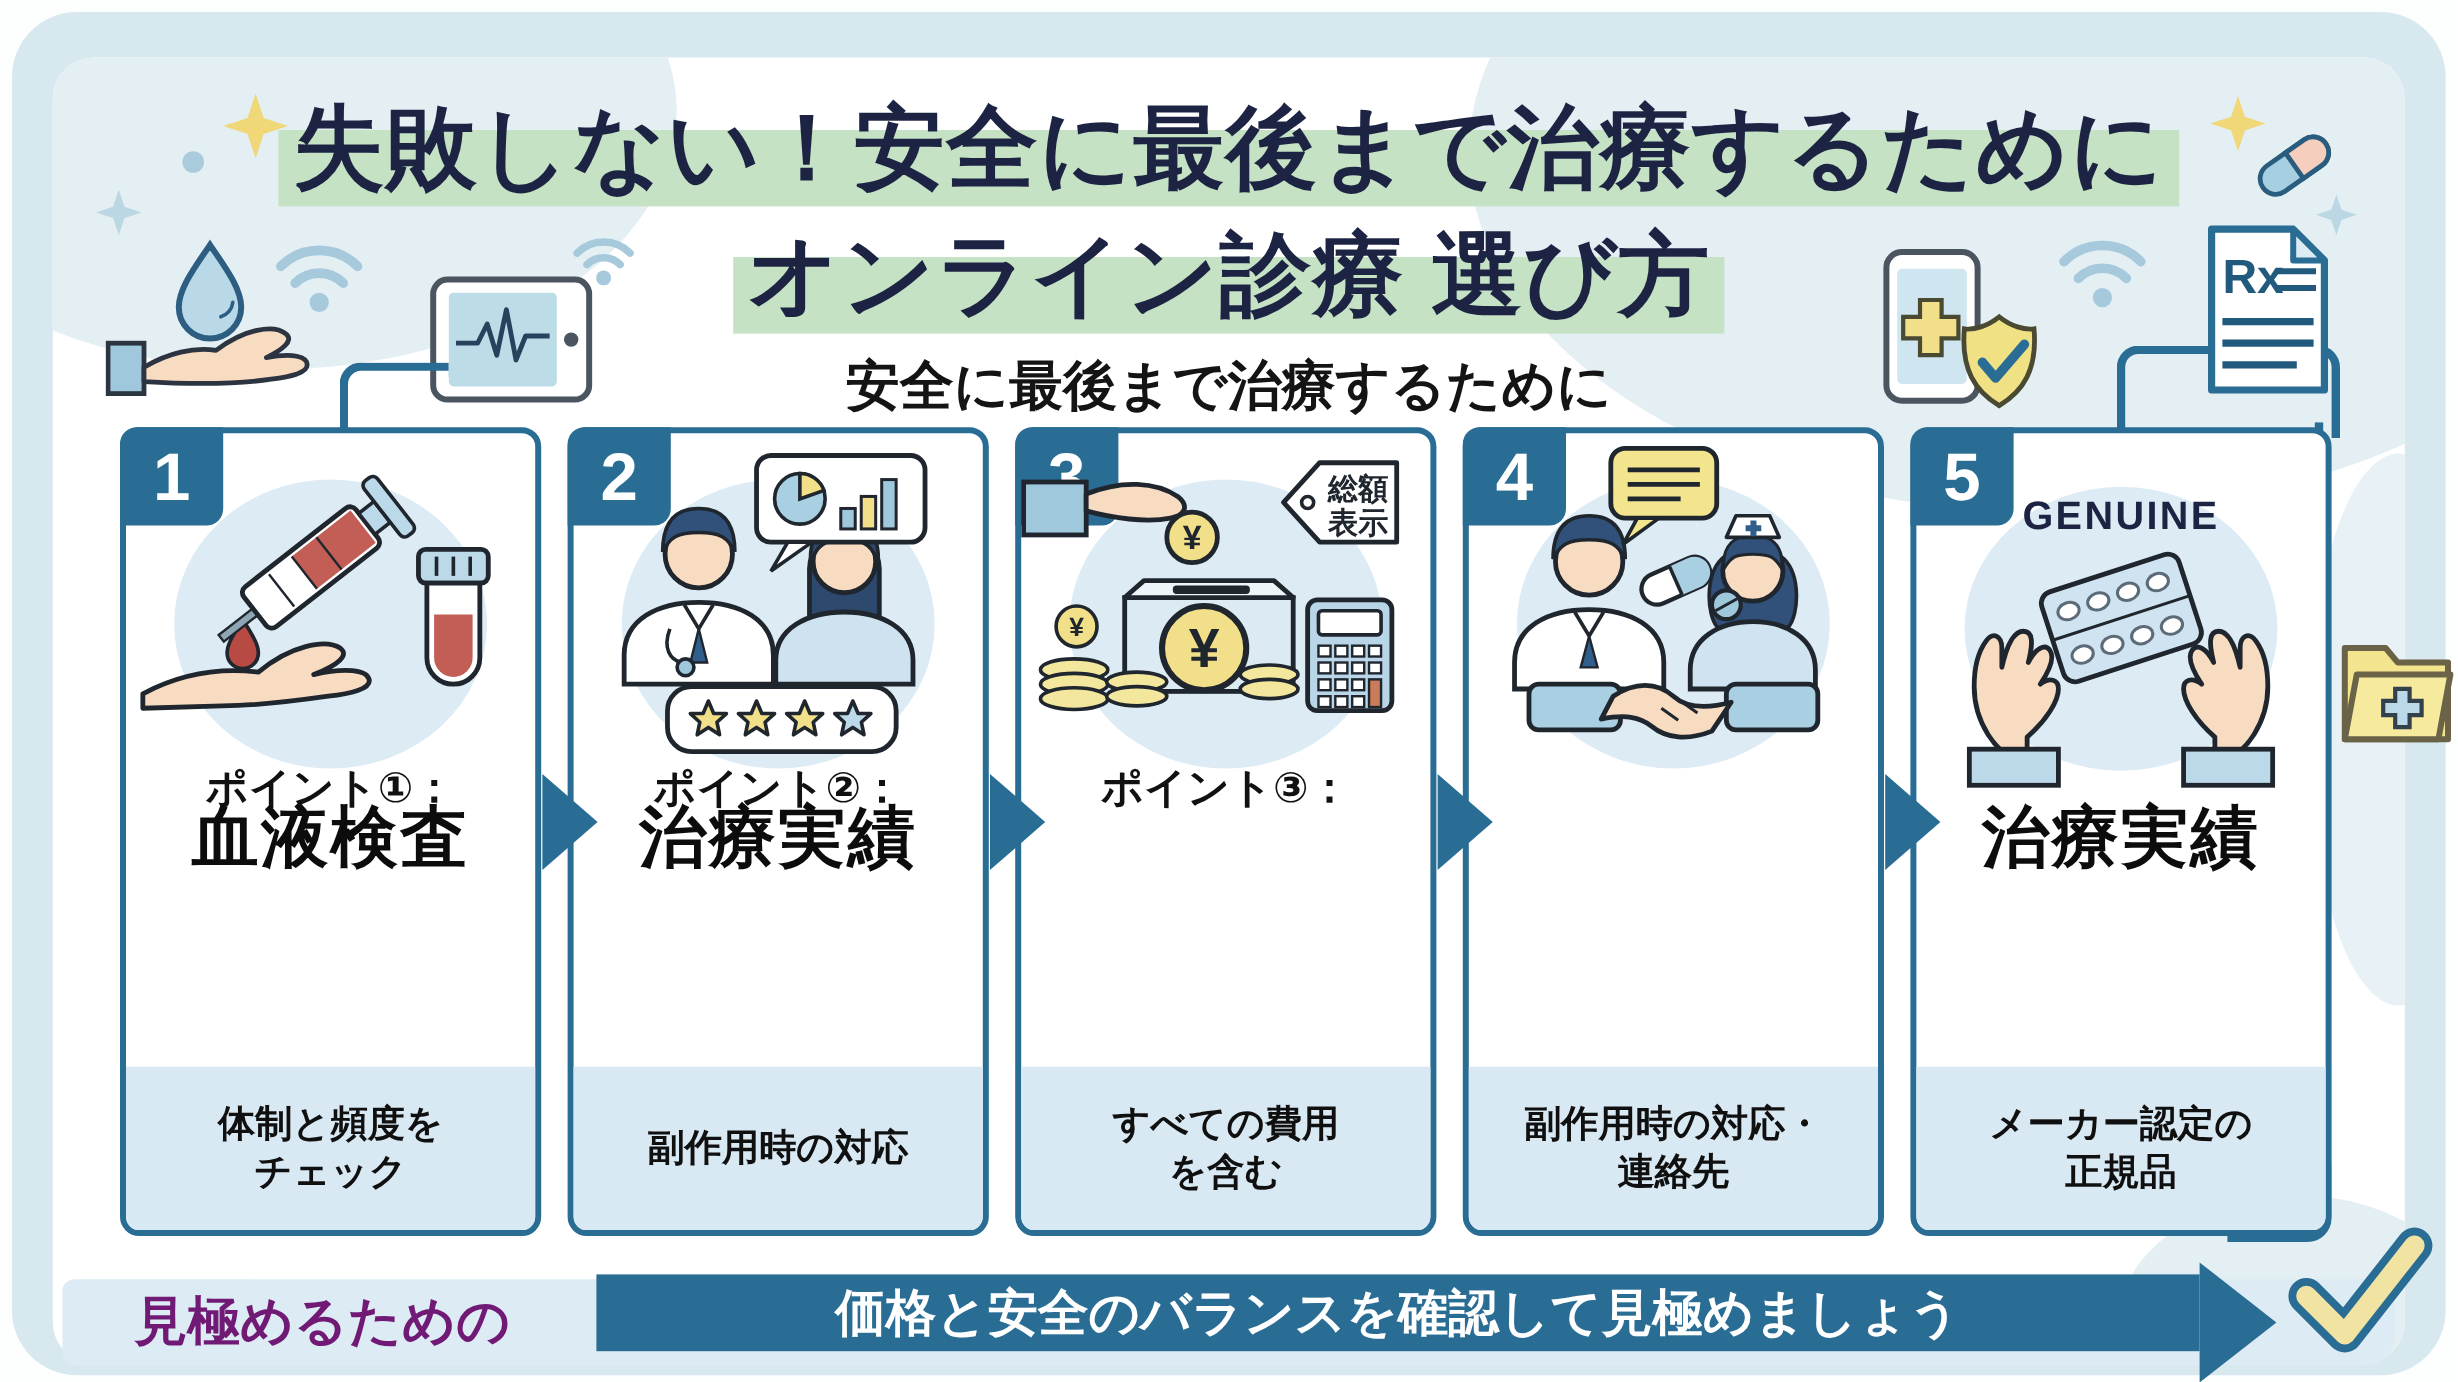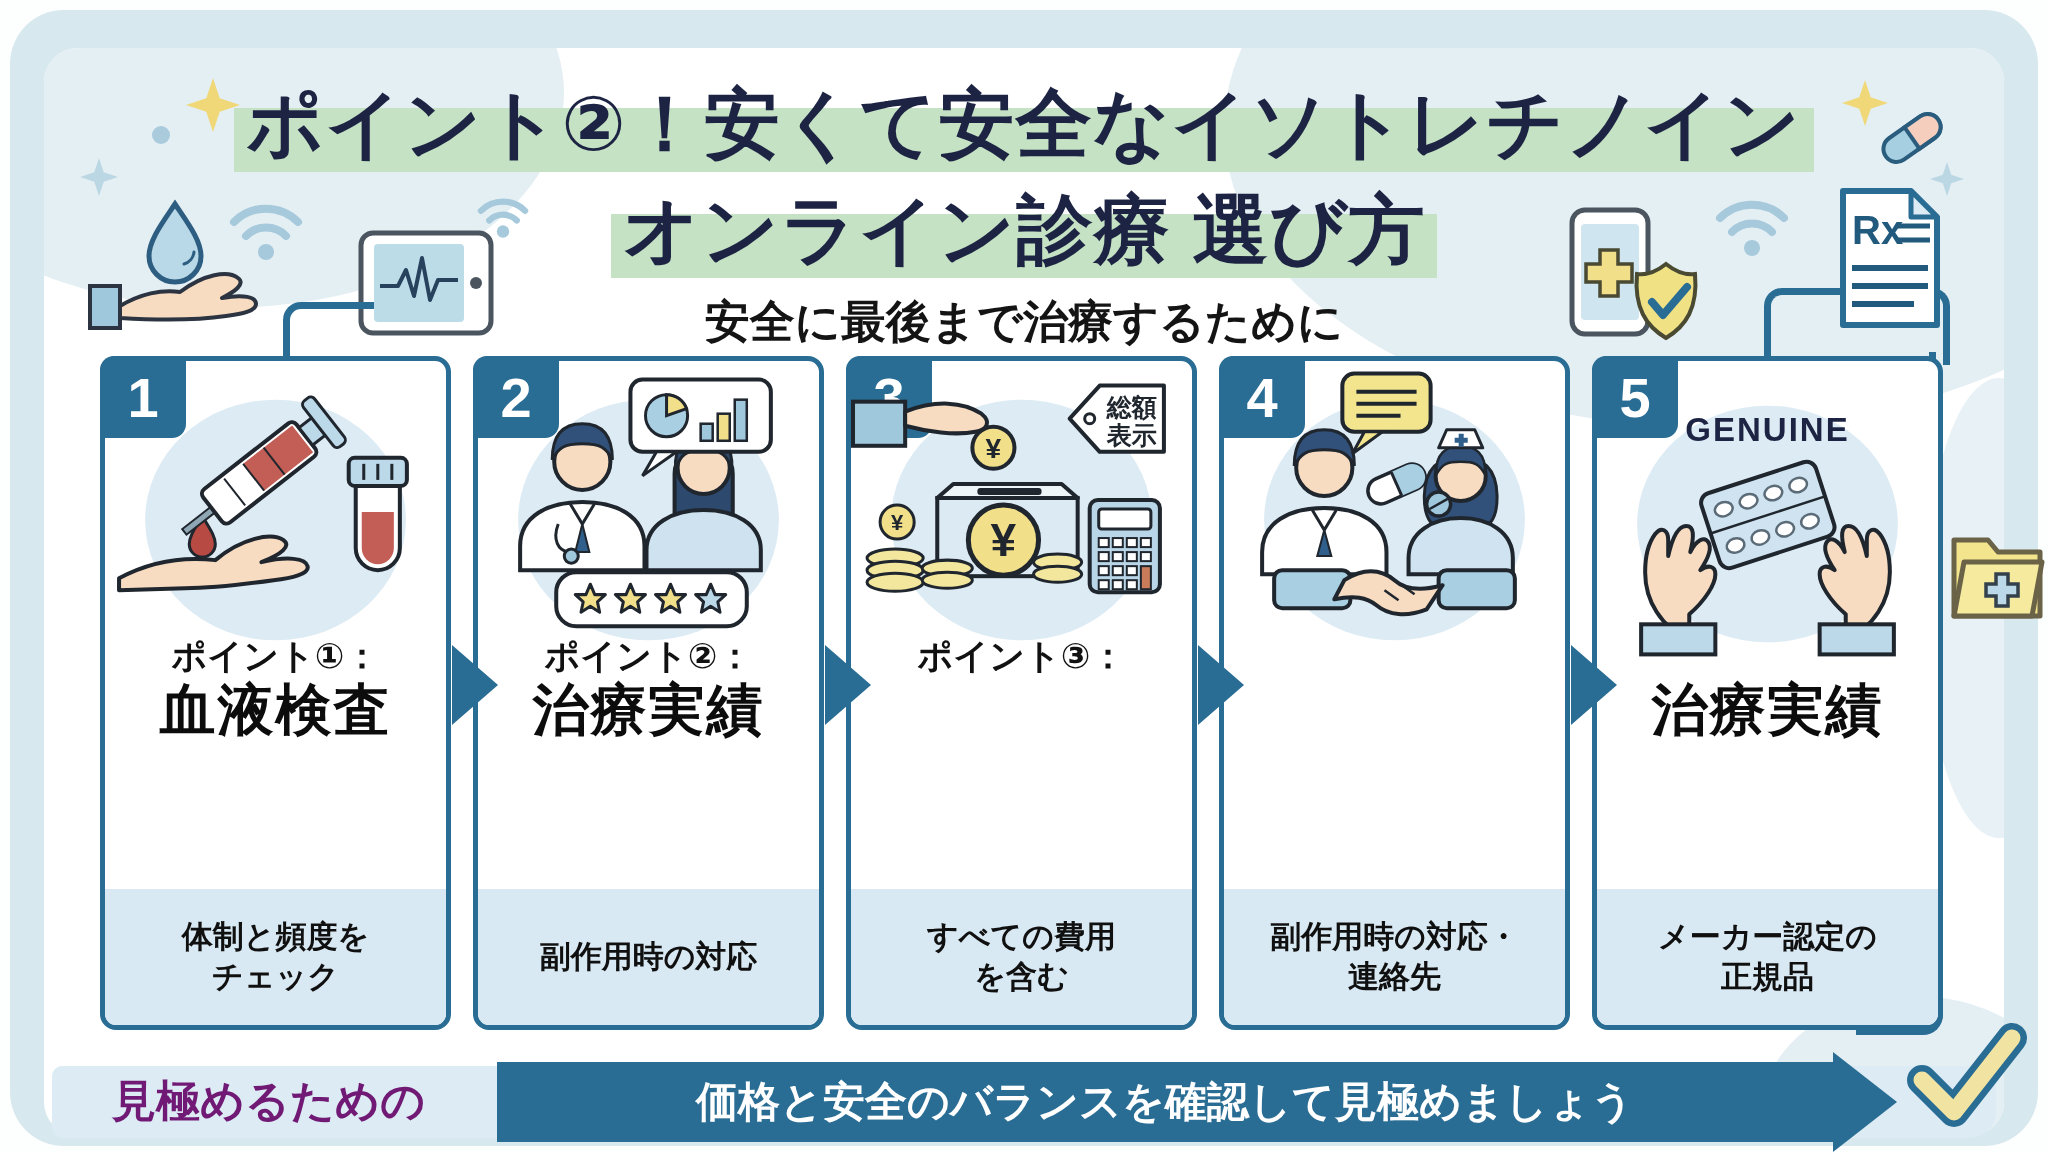--- a/index.html
+++ b/index.html
@@ -22,21 +22,21 @@
   .cards{position:absolute;left:100px;top:356px;width:1843px;height:674px;display:flex;gap:22px;}
   .card{position:relative;flex:1 1 0;background:#ffffff;border:5px solid #2a6d94;border-radius:16px;}
   .badge{position:absolute;left:-5px;top:-5px;width:86px;height:82px;background:#2a6d94;
          border-radius:14px 0 14px 0;color:#ffffff;font-weight:bold;font-size:56px;
          display:flex;align-items:center;justify-content:center;}
   .icon-area{position:absolute;left:0;right:0;top:10px;height:292px;}
   .card-ill{position:absolute;left:0;top:0;width:100%;height:100%;}
   .genuine{position:absolute;top:40px;width:100%;text-align:center;font-size:33px;font-weight:bold;
            letter-spacing:2px;color:#1d2443;z-index:2;}
   .pt{position:absolute;top:272px;width:100%;text-align:center;font-size:35px;font-weight:bold;color:#111;}
-  .big{position:absolute;top:312px;width:100%;text-align:center;font-size:56px;font-weight:bold;
+  .big{position:absolute;top:300px;width:100%;text-align:center;font-size:56px;font-weight:bold;
        color:#0c0c0c;letter-spacing:2px;}
   .big-sm{font-size:50px;letter-spacing:1px;}
   .cfoot{position:absolute;left:0;right:0;bottom:0;height:136px;background:#d9e9f3;border-radius:0 0 11px 11px;
          display:flex;flex-direction:column;align-items:center;justify-content:center;
          font-size:31px;font-weight:bold;color:#101010;line-height:40px;}
   .arrow{position:absolute;right:-52px;top:284px;width:0;height:0;z-index:5;
          border-top:40px solid transparent;border-bottom:40px solid transparent;border-left:46px solid #2a6d94;}
 
   .conn{position:absolute;border:0 solid #2a6d94;}
   .conn-left{left:283px;top:302px;width:84px;height:60px;border-left-width:7px;border-top-width:7px;border-top-left-radius:18px;}
@@ -45,38 +45,38 @@
   .conn-right-v{left:1929px;top:352px;width:7px;height:640px;background:#2a6d94;}
   .conn-right-curve{left:1856px;top:970px;width:80px;height:58px;border-right-width:7px;border-bottom-width:7px;
                     border-bottom-right-radius:20px;}
 
   .decor{position:absolute;}
   .dot{background:#a9cbdc;border-radius:50%;}
 
   .bottom-band{position:absolute;left:52px;top:1066px;width:1944px;height:72px;background:#dcebf4;
                border-radius:10px 26px 26px 10px;}
   .bottom-left-label{position:absolute;left:112px;top:1072px;font-size:44px;font-weight:bold;color:#701a75;}
-  .banner{position:absolute;left:497px;top:1062px;width:1336px;height:80px;background:#2a6d94;
+  .banner{position:absolute;left:497px;top:1062px;width:1336px;height:64px;background:#2a6d94;
           display:flex;align-items:center;justify-content:center;color:#ffffff;font-size:42px;font-weight:bold;}
   .banner-head{position:absolute;left:1833px;top:1052px;width:0;height:0;
                border-top:50px solid transparent;border-bottom:50px solid transparent;border-left:64px solid #2a6d94;}
 </style>
 </head>
 <body>
 
 <div class="stage">
   <div class="frame"></div>
   <div class="content">
     <div class="blob blob-tl"></div>
     <div class="blob blob-tr"></div>
     <div class="blob blob-r"></div>
     <div class="blob blob-br"></div>
   </div>
 
-  <div class="title-line t1"><span class="hl">ポイント②！安くて安全なイソトレチノイン</span></div>
+  <div class="title-line t1"><span class="hl">失敗しない！安全に最後まで治療するために</span></div>
   <div class="title-line t2"><span class="hl">オンライン診療 選び方</span></div>
   <div class="subtitle">安全に最後まで治療するために</div>
 
   <svg class="decor" style="left:186px;top:78px;width:54px;height:54px" viewBox="0 0 40 40">
       <path d="M20,0 L25,15 L40,20 L25,25 L20,40 L15,25 L0,20 L15,15 Z" fill="#f0d878"></path>
     </svg>
   <svg class="decor" style="left:80px;top:158px;width:38px;height:38px" viewBox="0 0 40 40">
       <path d="M20,0 L25,15 L40,20 L25,25 L20,40 L15,25 L0,20 L15,15 Z" fill="#bcd7e4"></path>
     </svg>
   <div class="decor dot" style="left:152px;top:126px;width:18px;height:18px"></div>

